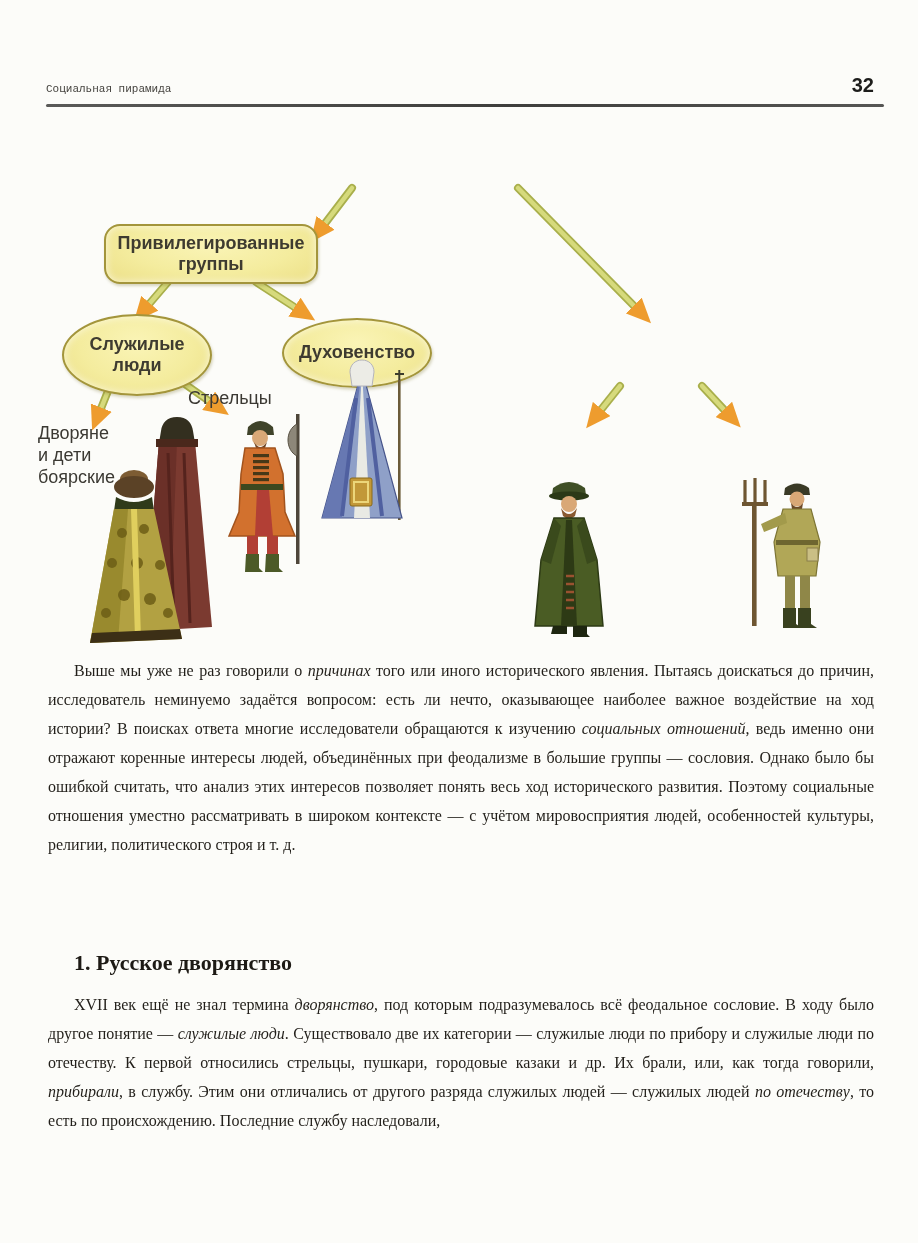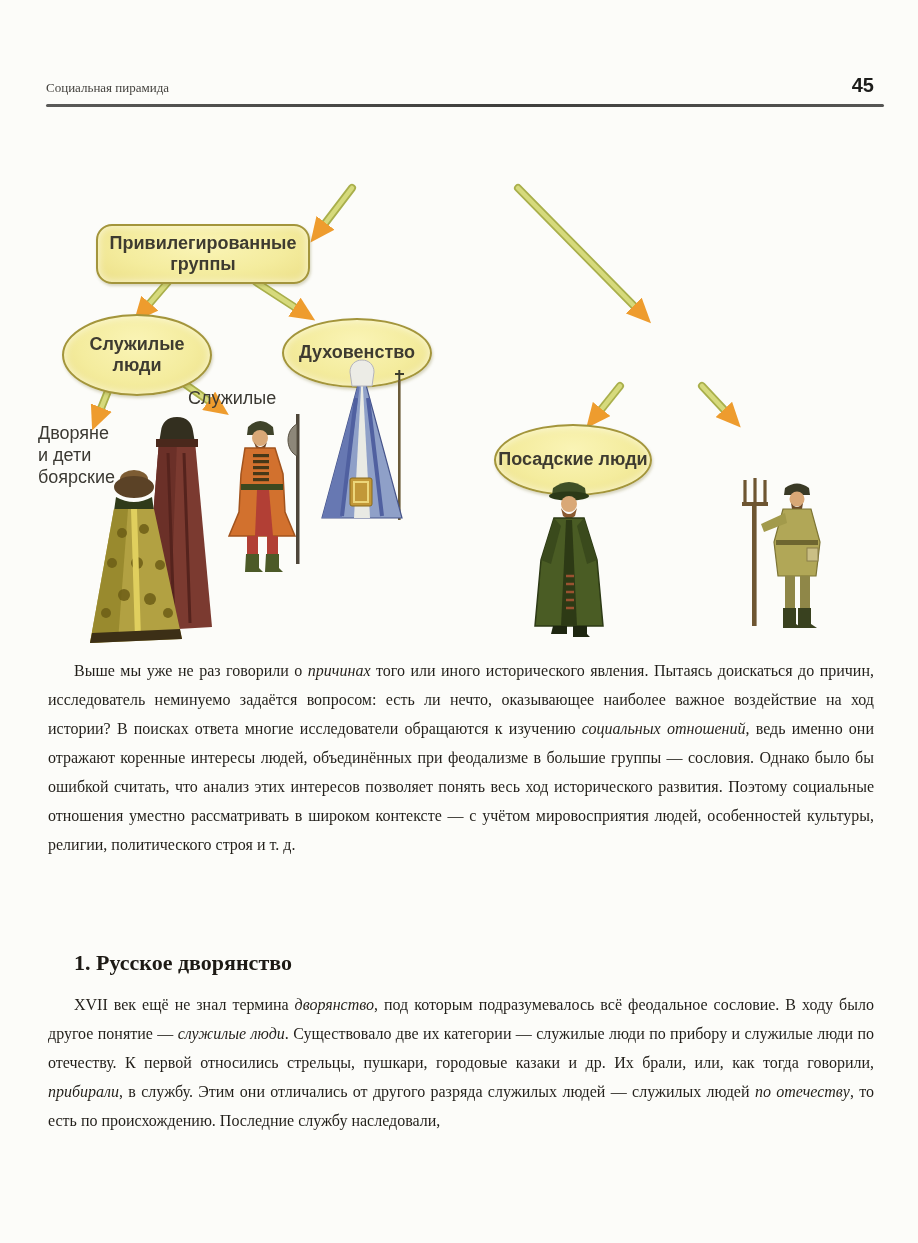--- a/index.html
+++ b/index.html
@@ -3,40 +3,40 @@
 <meta charset="utf-8">
 <style>
   html,body{margin:0;padding:0;}
   body{
     width:918px;height:1243px;position:relative;overflow:hidden;
     background:#fcfcf9;color:#211e19;
     font-family:"Liberation Serif", serif;
   }
   
   .pg-header{position:absolute;left:46px;right:38px;top:78px;height:26px;}
-  .running-title{font-family:Liberation Serif, serif;font-size:13px;color:#45433f;}
+  .running-title{font-family:Liberation Mono, monospace;font-size:11px;color:#45433f;}
   .page-number{position:absolute;right:6px;top:-4px;font-family:"Liberation Sans",sans-serif;
     font-weight:bold;font-size:20px;color:#1d1d1b;}
   .header-rule{position:absolute;left:46px;right:34px;top:104px;height:3px;
     background:linear-gradient(to right,#5a5a58,#3e3e3c 55%,#565654);border-radius:2px;}
   
   .diagram{position:absolute;left:0;top:128px;width:918px;height:525px;}
   .dg-title{position:absolute;left:0;right:14px;top:6px;text-align:center;
     font-family:"Liberation Sans",sans-serif;font-weight:bold;font-size:20px;
     letter-spacing:.3px;color:#14140f;}
   .dg-sub{position:absolute;left:0;right:14px;top:30px;text-align:center;
     font-family:"Liberation Sans",sans-serif;font-weight:bold;font-size:17.5px;color:#14140f;}
   .arrows{position:absolute;left:0;top:0;pointer-events:none;}
   .node{position:absolute;display:flex;align-items:center;justify-content:center;
     text-align:center;font-family:"Liberation Sans",sans-serif;font-weight:600;
     font-size:18px;line-height:1.18;color:#3e3b30;
     background:radial-gradient(ellipse at 50% 35%,#faf4b6 0%,#f4ec9e 55%,#ecdf86 100%);
     border:2.5px solid #a3953c;
     box-shadow:1px 2px 3px rgba(120,110,40,.28), inset 0 0 8px rgba(255,255,255,.7);}
-  .rrect{border-radius:16px;}
+  .rrect{border-radius:16px;margin-left:8px;}
   .oval{border-radius:50%;}
   #node-privileged{left:96px;top:96px;width:210px;height:56px;}
   #node-service{left:62px;top:186px;width:146px;height:78px;}
   #node-clergy{left:282px;top:190px;width:146px;height:66px;}
   #node-taxed{left:580px;top:196px;width:160px;height:58px;}
   #node-townspeople{left:494px;top:296px;width:154px;height:68px;}
   #node-peasants{left:684px;top:296px;width:172px;height:64px;}
   .fig-label{position:absolute;font-family:"Liberation Sans",sans-serif;
     font-size:18px;color:#3b3933;}
   #label-streltsy{left:188px;top:260px;}
@@ -50,21 +50,21 @@
   #para1{top:656px;}
   .section-heading{position:absolute;left:74px;top:950px;margin:0;
     font-size:22px;font-weight:bold;color:#1d1a15;font-family:"Liberation Serif",serif;}
   #para2{top:990px;}
 </style>
 </head>
 <body>
 
 <div class="pg-header">
   <span class="running-title">Социальная пирамида</span>
-  <span class="page-number">45</span>
+  <span class="page-number">32</span>
 </div>
 <div class="header-rule"></div>
 
 <div class="diagram">
 
 
   <svg class="arrows" width="918" height="525" viewBox="0 0 918 525">
     <defs>
       <marker id="ah" markerWidth="5.5" markerHeight="5" refX="2" refY="2.5" orient="auto">
         <path d="M0,0 L5.5,2.5 L0,5 Z" fill="#ee9c2e"></path>
@@ -96,25 +96,22 @@
 
   <div class="node rrect" id="node-privileged">
     <span>Привилегированные группы</span>
   </div>
   <div class="node oval" id="node-service">
     <span>Служилые люди</span>
   </div>
   <div class="node oval" id="node-clergy">
     <span>Духовенство</span>
   </div>
-  <div class="node oval" id="node-townspeople">
-    <span>Посадские люди</span>
-  </div>
-
-  <div class="fig-label" id="label-streltsy">Служилые</div>
+
+  <div class="fig-label" id="label-streltsy">Стрельцы</div>
   <div class="fig-label" id="label-nobles">Дворяне
 и дети
 боярские</div>
 
   <svg class="illus" style="left:82px;top:285px;" width="150" height="236" viewBox="0 0 150 236">
     <path d="M95,4 C85,4 80,10 79,18 L77,30 113,30 111,18 C110,10 105,4 95,4 Z" fill="#332f1f"></path>
     <path d="M77,28 L113,28 L130,214 L62,218 Z" fill="#7b3a30"></path>
     <path d="M77,28 L95,28 L88,216 L62,218 Z" fill="#6b3028"></path>
     <path d="M86,40 L92,210 M102,40 L108,210" stroke="#55231d" stroke-width="3" fill="none"></path>
     <rect x="74" y="26" width="42" height="8" fill="#4a281c"></rect>

